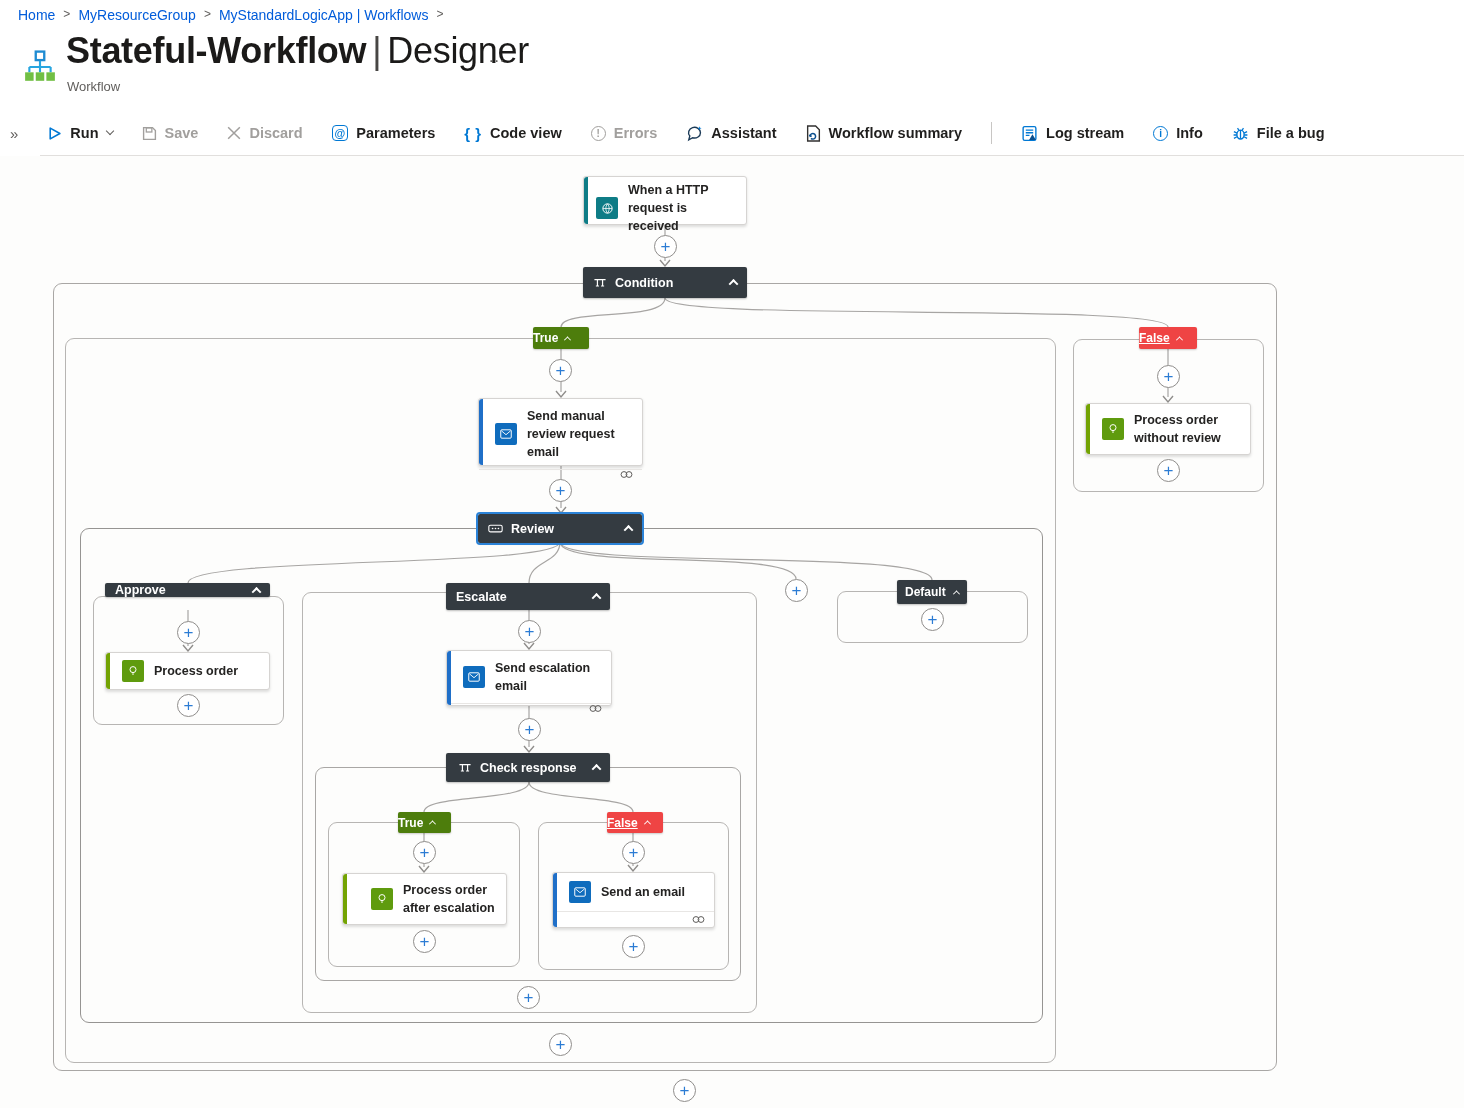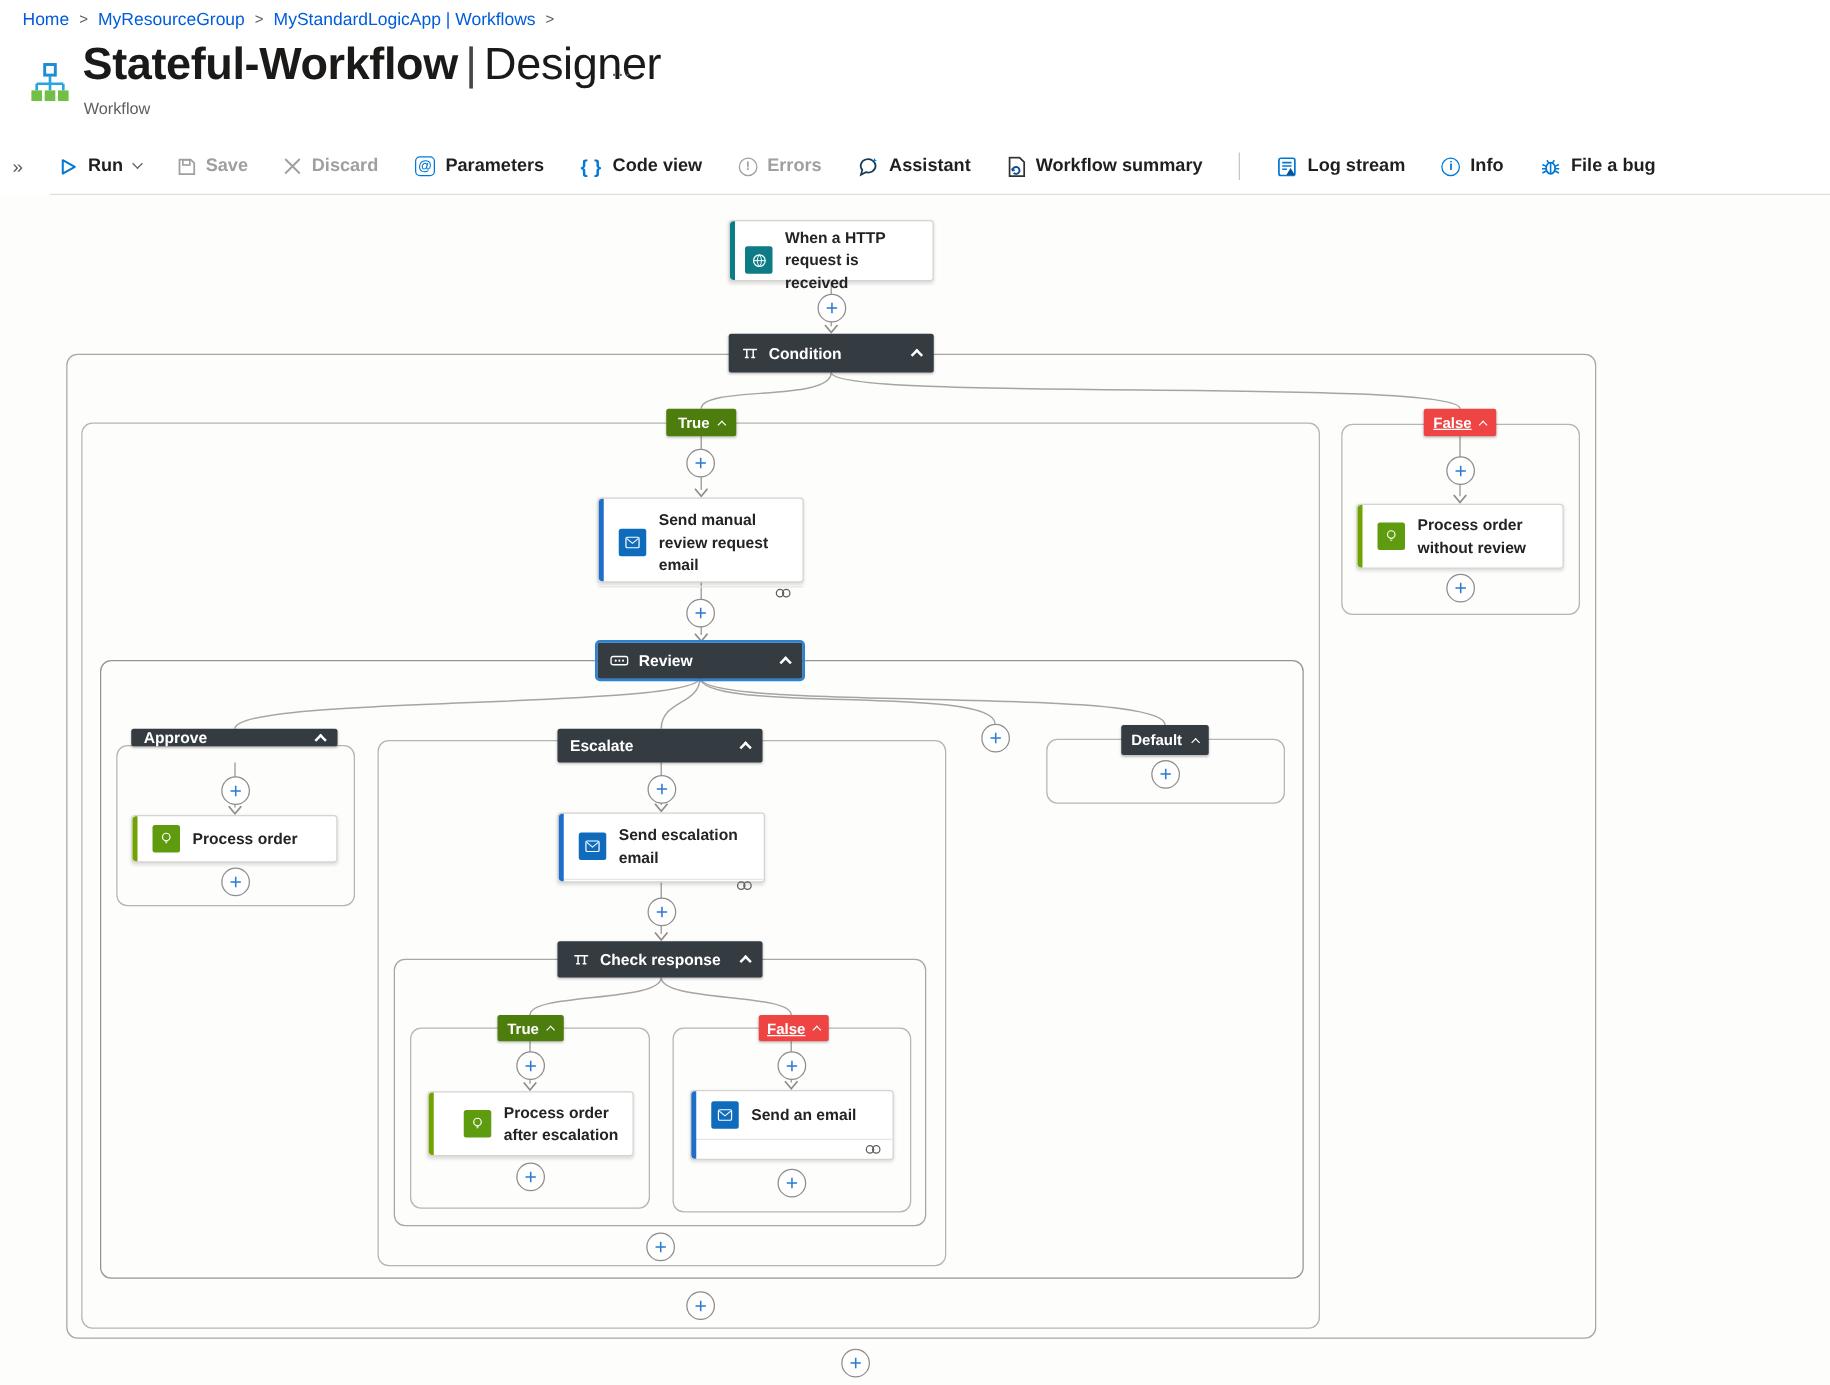--- a/index.html
+++ b/index.html
@@ -1,21 +1,21 @@
 <!DOCTYPE html>
 <html><head>
 <meta charset="utf-8">
 <style>
   * { margin:0; padding:0; box-sizing:border-box; }
   html,body { background:#fff; }
   body { font-family:"Liberation Sans","DejaVu Sans",sans-serif; color:#201f1e; }
   .page { position:relative; width:1464px; height:1108px; overflow:hidden; background:#fff; }
 
   
-  .breadcrumb { position:absolute; top:7px; left:18px; font-size:14px; display:flex; gap:8px; align-items:center; }
+  .breadcrumb { position:absolute; top:7px; left:18px; font-size:14px; display:flex; gap:8px; align-items:flex-start; }
   .crumb { color:#015cda; cursor:pointer; }
   .crumb-sep { color:#605e5c; font-size:12px; }
 
   
   .app-icon { position:absolute; top:50px; left:24px; }
   .page-title { position:absolute; top:30px; left:66px; font-size:36px; letter-spacing:-0.3px; }
   .page-title .t-name { font-weight:700; color:#1b1a19; }
   .page-title .t-sep { font-weight:300; color:#484644; padding:0 6px; }
   .page-title .t-view { font-weight:400; color:#1b1a19; }
   .title-more { position:absolute; top:48px; left:489px; color:#605e5c; font-size:16px; letter-spacing:1px; cursor:pointer; }
@@ -41,21 +41,21 @@
   .cbox.lite { border-color:#b7b5b3; }
   .connectors { position:absolute; top:0; left:0; z-index:2; pointer-events:none; }
   .nodes { position:absolute; top:0; left:0; width:100%; height:100%; z-index:3; pointer-events:none; }
   .nodes > * { pointer-events:auto; }
 
   .node-dark { position:absolute; background:#343b41; color:#fff; border-radius:2px; display:flex; align-items:center; padding:0 10px; gap:8px; font-size:12.5px; font-weight:600; cursor:pointer; box-shadow:0 1px 2px rgba(0,0,0,.25); }
   .node-dark .grow { flex:1; }
   .node-dark.selected { outline:2px solid #2b83d8; outline-offset:0; }
   .chev-up { display:inline-block; width:7px; height:7px; border-left:2px solid #fff; border-top:2px solid #fff; transform:rotate(45deg) translate(1px,1px); }
 
-  .badge { position:absolute; color:#fff; border-radius:2px; display:flex; align-items:center; justify-content:center; gap:7px; font-size:12px; font-weight:700; cursor:pointer; box-shadow:0 1px 2px rgba(0,0,0,.2); }
+  .badge { position:absolute; color:#fff; border-radius:2px; display:flex; align-items:center; gap:7px; font-size:12px; font-weight:700; cursor:pointer; box-shadow:0 1px 2px rgba(0,0,0,.2); }
   .badge .chev-up { width:5px; height:5px; border-width:1.7px; }
   .badge.green { background:#4d7d0c; }
   .badge.red { background:#ef4444;text-decoration:underline; }
 
   .card { position:absolute; background:#fff; border:1px solid #d6d4d2; border-radius:3px; box-shadow:0 1.5px 3px rgba(0,0,0,.13); display:flex; flex-direction:column; cursor:pointer; }
   .card .accent { position:absolute; left:0; top:0; bottom:0; width:4px; border-radius:3px 0 0 3px; }
   .card .main { display:flex; align-items:center; gap:10px; padding:8px 10px 8px 16px; flex:1; }
   .card .icon-sq { width:22px; height:22px; border-radius:2px; display:flex; align-items:center; justify-content:center; flex:none; }
   .card .lbl { font-size:12.5px; font-weight:600; color:#242322; line-height:1.45; }
   .card .foot { height:20px; border-top:1px solid #e8e6e4; display:flex; align-items:center; justify-content:flex-end; padding:0 8px; }

